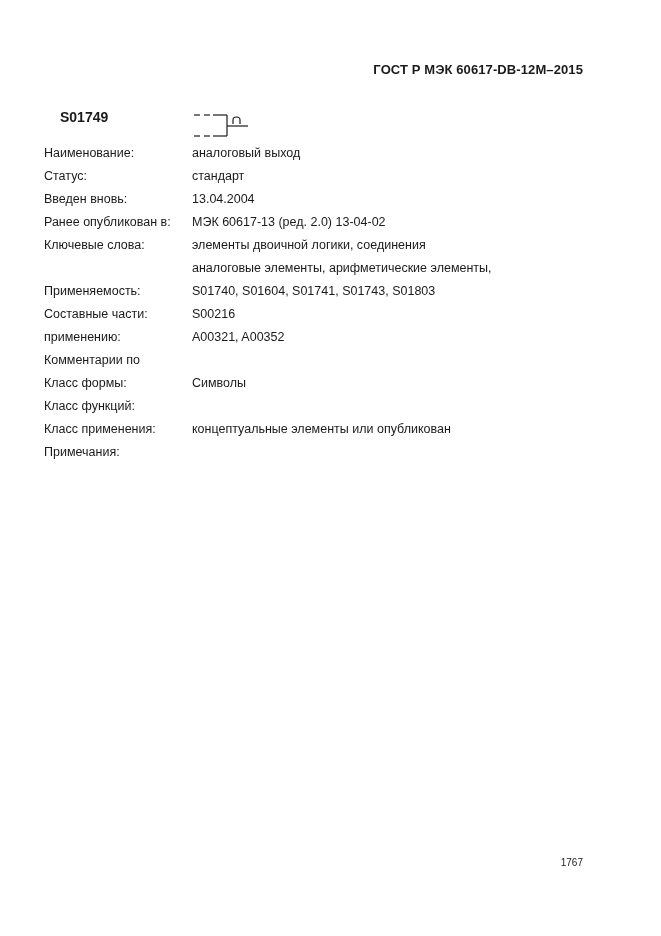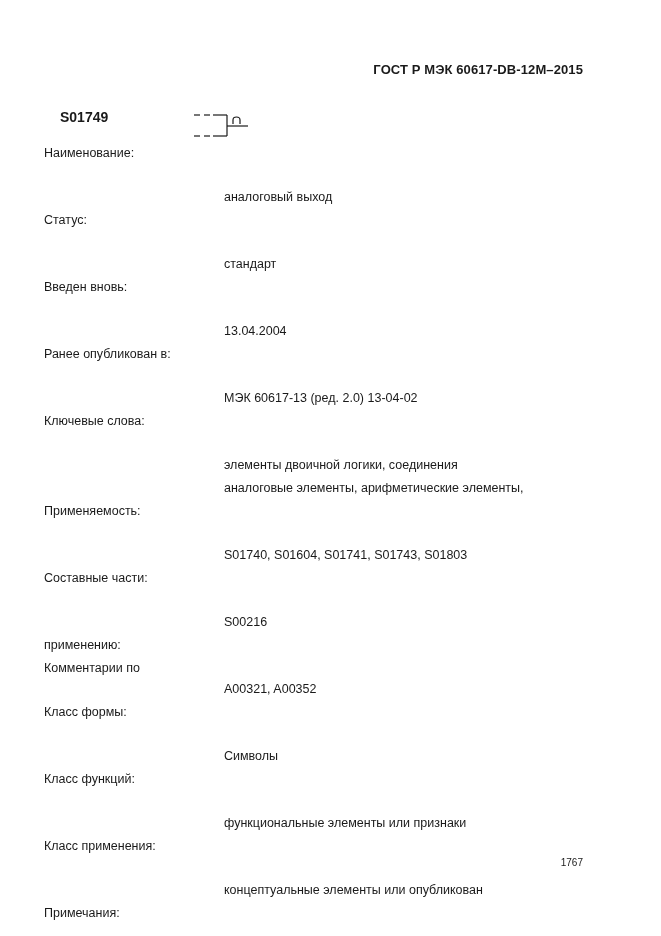--- a/index.html
+++ b/index.html
@@ -15,23 +15,23 @@
       position: absolute; left: 44px; top: 109px;
       font-size: 14px; font-weight: bold; margin-left: 16px;
     }
     .symbol-graphic {
       position: absolute; left: 192px; top: 110px; width: 60px; height: 32px;
     }
     .rows {
       position: absolute; left: 44px; top: 142px; width: 560px;
       font-size: 12.5px; line-height: 23px;
     }
-    .row { display: flex; gap: 32px; }
+    .row { display: flex; }
     .row .label { width: 148px; flex: 0 0 148px; color: #1a1a1a; }
-    .row .value { flex: 1; margin-top: 44px; }
+    .row .value { flex: 1; }
     .row .value .line { display: block; white-space: nowrap; }
     .page-number {
       position: absolute; right: 78px; top: 857px; font-size: 10px;
     }
   </style>
 </head>
 <body>
 
 <div class="header-code">ГОСТ Р МЭК 60617-DB-12M–2015</div>
 
@@ -107,23 +107,20 @@
       </span>
   </div>
   <div class="row">
     <span class="label">Класс формы:</span>
     <span class="value">
         <span class="line">Символы</span>
       </span>
   </div>
   <div class="row">
     <span class="label">Класс функций:</span>
-    <span class="value">
-        <span class="line">функциональные элементы или признаки</span>
-      </span>
   </div>
   <div class="row">
     <span class="label">Класс применения:</span>
     <span class="value">
         <span class="line">концептуальные элементы или опубликован</span>
       </span>
   </div>
   <div class="row">
     <span class="label">Примечания:</span>
   </div>

